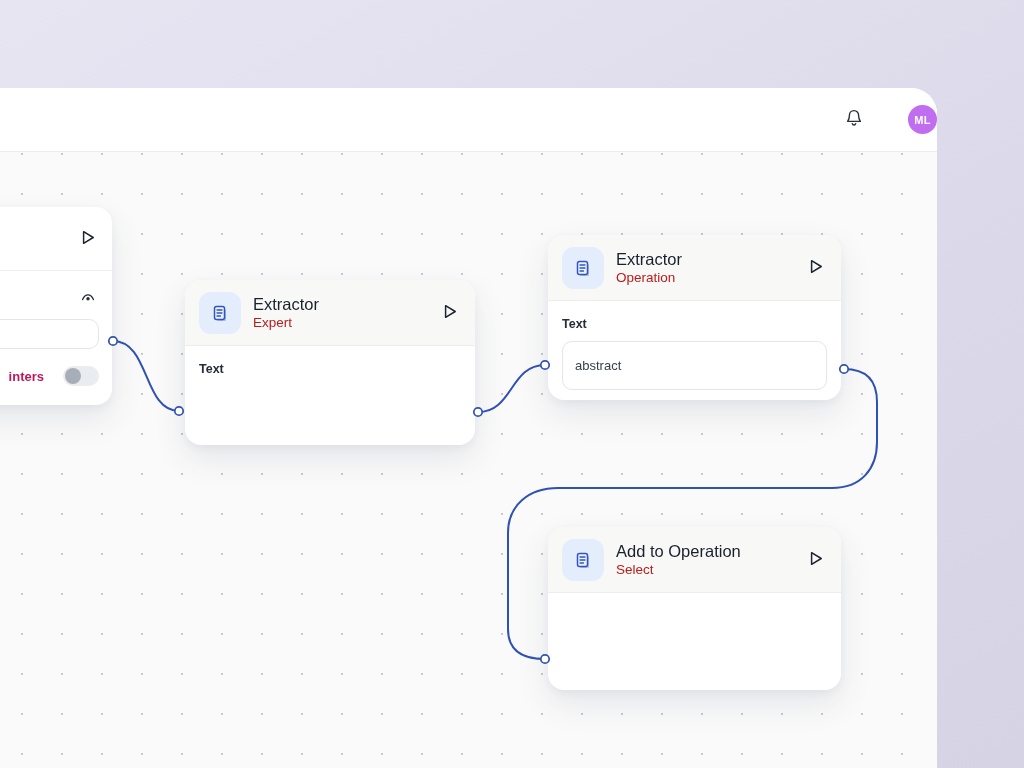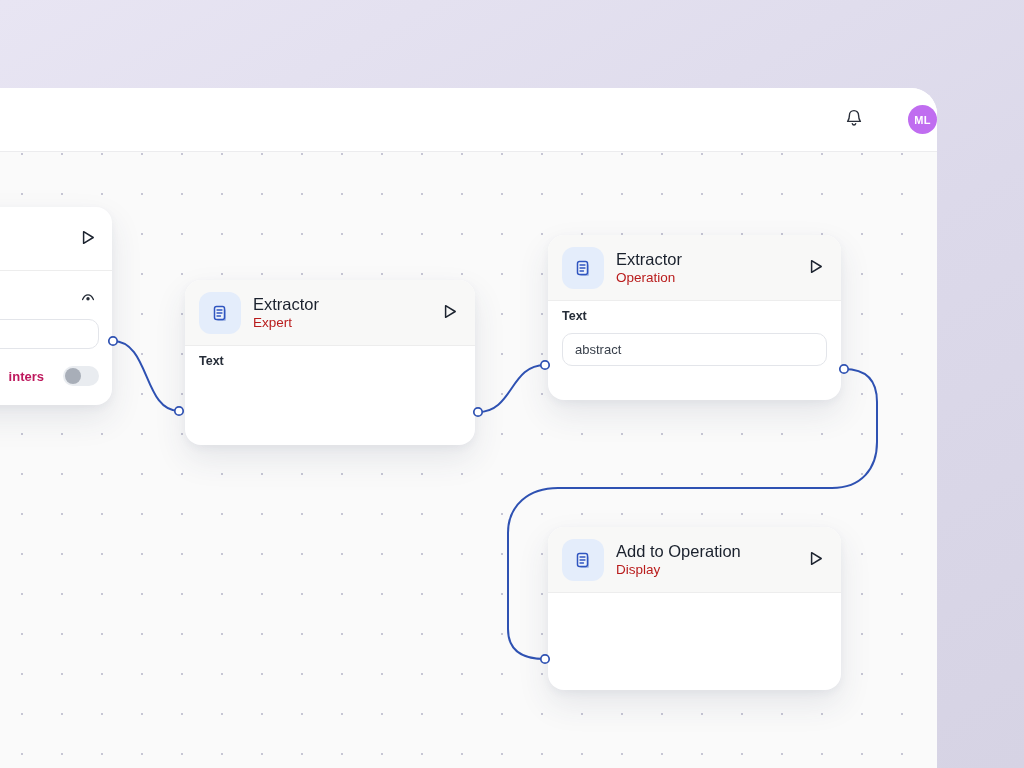--- a/index.html
+++ b/index.html
@@ -55,23 +55,23 @@
     width:42px; height:42px; border-radius:12px; background:#e4edfb;
     display:flex; align-items:center; justify-content:center; flex:none;
   }
   .node-titles { display:flex; flex-direction:column; gap:3px; }
   .node-title { font-size:16.5px; font-weight:500; color:#1a212d; line-height:1; }
   .node-sub { font-size:13.5px; color:#b91c1c; line-height:1; }
   .play-btn { margin-left:auto; width:24px; height:24px; display:flex; align-items:center;
     justify-content:center; background:none; border:none; padding:0; cursor:pointer; }
 
   .node-body { padding:8px 14px 0; }
-  .field-label { margin-top:0; font-size:12.5px; font-weight:bold; color:#262d38; line-height:15px; }
+  .field-label { margin-top:8px; font-size:12.5px; font-weight:bold; color:#262d38; line-height:15px; }
   .text-input {
-    margin-top:9px; display:block; width:100%; height:33px;
+    margin-top:9px; display:block; width:100%; height:49px;
     border:1px solid #e3e5ea; border-radius:10px; padding:0 12px;
     font-size:13px; color:#39404b; background:#fff; outline:none;
     font-family:inherit;
   }
   .dropdown {
     margin-top:9px; height:31px; border:1px solid #e3e5ea; border-radius:10px;
     display:flex; align-items:center; justify-content:space-between; padding:0 11px;
     font-size:13px; color:#99a0ab; background:#fff; cursor:pointer;
   }
 
@@ -206,21 +206,21 @@
       <div class="node-header">
         <span class="node-icon">
           <svg width="22" height="22" viewBox="0 0 22 22">
             <rect x="8" y="7" width="9" height="12" rx="1.5" fill="#a9bce6"></rect>
             <rect x="5.5" y="4.5" width="10" height="13" rx="2" fill="#edf3fc" stroke="#2f55c0" stroke-width="1.5"></rect>
             <path d="M8 8 h5 M8 11 h5 M8 14 h3.5" stroke="#2f55c0" stroke-width="1.3" stroke-linecap="round"></path>
           </svg>
         </span>
         <div class="node-titles">
           <span class="node-title">Add to Operation</span>
-          <span class="node-sub">Display</span>
+          <span class="node-sub">Select</span>
         </div>
         <button class="play-btn">
           <span>
             <svg width="19" height="19" viewBox="0 0 19 19">
               <path d="M5.6 3.7 L15.2 9.5 L5.6 15.3 Z" fill="none" stroke="#1d2430" stroke-width="1.5" stroke-linejoin="round"></path>
             </svg>
           </span>
         </button>
       </div>
     </div>

